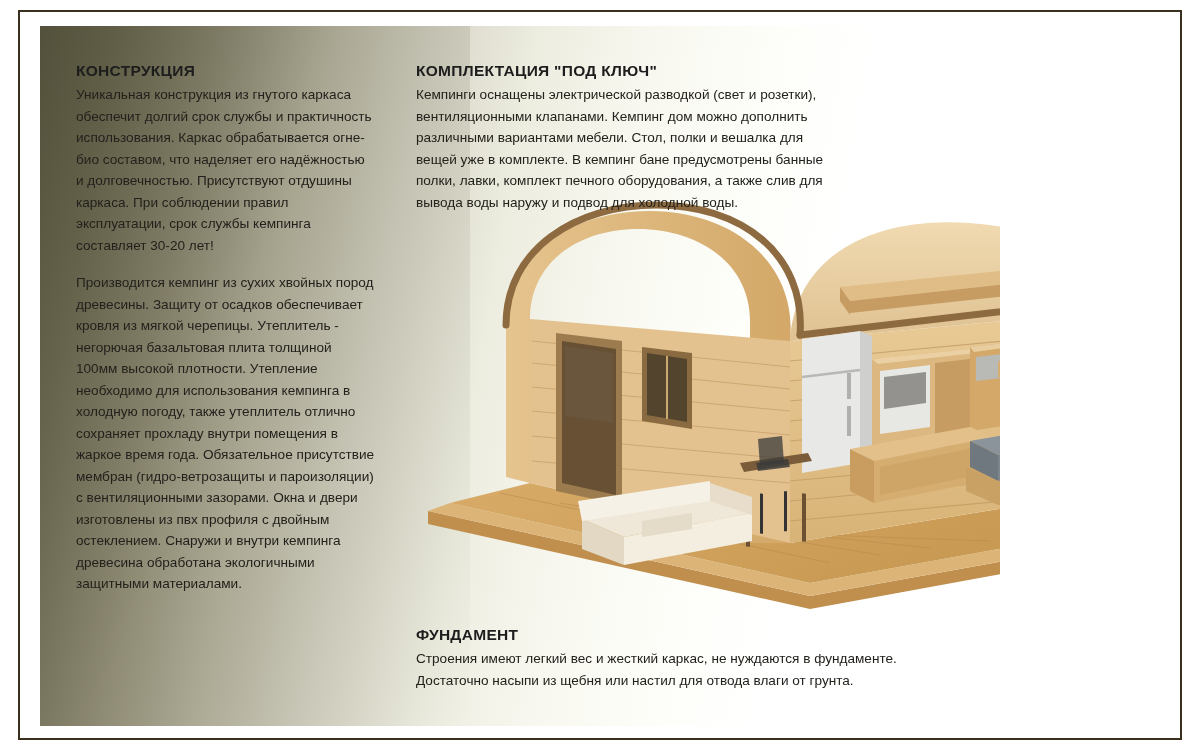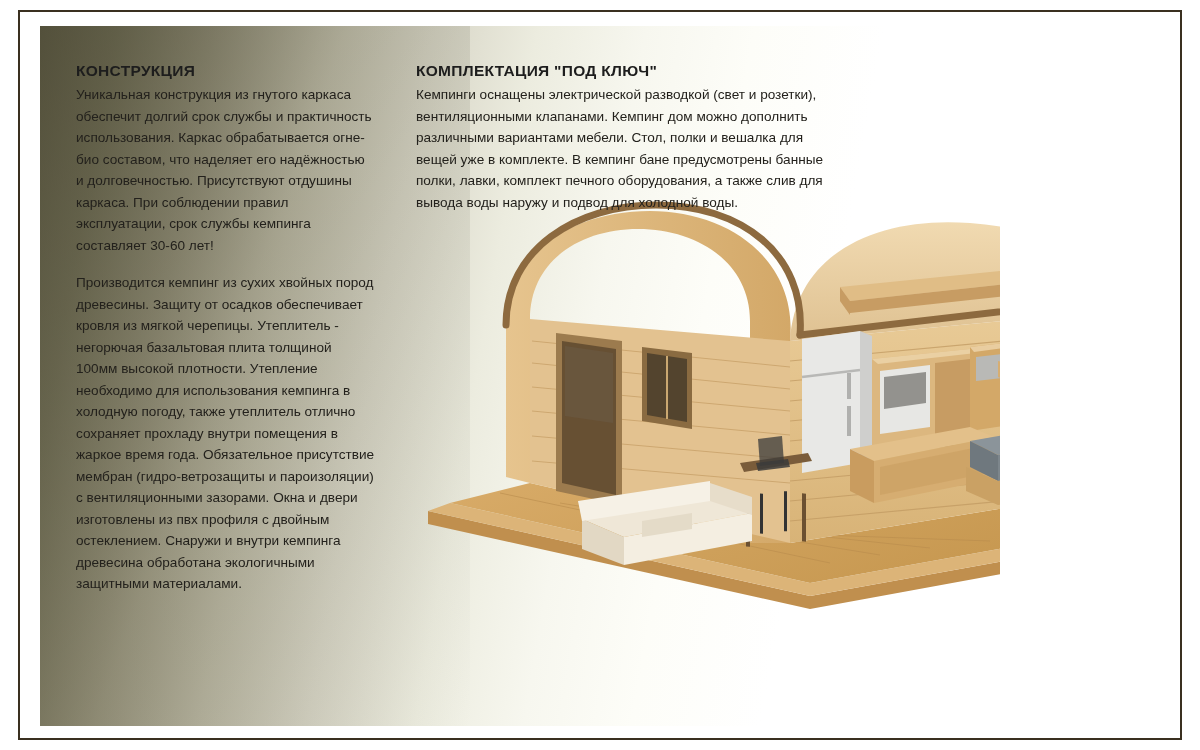--- a/index.html
+++ b/index.html
@@ -122,21 +122,21 @@
 <body>
 
 <div class="page">
 
   <div class="frame"></div>
 
   <div class="panel">
 
     <div class="col-left">
       <h2 class="sec-title">КОНСТРУКЦИЯ</h2>
-      <p class="sec-body">Уникальная конструкция из гнутого каркаса обеспечит долгий срок службы и практичность использования. Каркас обрабатывается огне-био составом, что наделяет его надёжностью и долговечностью. Присутствуют отдушины каркаса. При соблюдении правил эксплуатации, срок службы кемпинга составляет 30-60 лет!</p>
+      <p class="sec-body">Уникальная конструкция из гнутого каркаса обеспечит долгий срок службы и практичность использования. Каркас обрабатывается огне-био составом, что наделяет его надёжностью и долговечностью. Присутствуют отдушины каркаса. При соблюдении правил эксплуатации, срок службы кемпинга составляет 30-20 лет!</p>
 
       <p class="sec-body">Производится кемпинг из сухих хвойных пород древесины. Защиту от осадков обеспечивает кровля из мягкой черепицы.  Утеплитель - негорючая базальтовая плита толщиной 100мм высокой плотности. Утепление необходимо для использования кемпинга в холодную погоду, также утеплитель отлично сохраняет прохладу внутри помещения в жаркое время года. Обязательное присутствие мембран (гидро-ветрозащиты и пароизоляции) с вентиляционными зазорами. Окна и двери изготовлены из пвх профиля с двойным остеклением. Снаружи и внутри кемпинга древесина обработана экологичными  защитными материалами.</p>
     </div>
 
     <div class="col-top">
       <h2 class="sec-title">КОМПЛЕКТАЦИЯ "ПОД КЛЮЧ"</h2>
       <p class="sec-body">Кемпинги оснащены электрической разводкой (свет и розетки), вентиляционными клапанами. Кемпинг дом можно дополнить различными вариантами мебели. Стол, полки и вешалка для вещей уже в комплекте. В кемпинг бане предусмотрены банные полки, лавки, комплект печного оборудования, а также слив для вывода воды наружу и подвод для холодной воды.</p>
     </div>
 
     <div class="illo">
@@ -319,15 +319,19 @@
             <line x1="700" y1="150" x2="748" y2="148"></line>
             <line x1="700" y1="180" x2="748" y2="178"></line>
             <line x1="700" y1="210" x2="748" y2="208"></line>
             <line x1="700" y1="240" x2="748" y2="238"></line>
             <line x1="700" y1="270" x2="748" y2="268"></line>
           </g>
         </g>
       </svg>
     </div>
 
+    <div class="foundation">
+      <h2 class="sec-title">ФУНДАМЕНТ</h2>
+      <p class="sec-body">Строения имеют легкий вес и жесткий каркас, не нуждаются в фундаменте. Достаточно насыпи из щебня или настил для отвода влаги от грунта.</p>
+    </div>
 
   </div>
 </div>
 
 </body></html>

